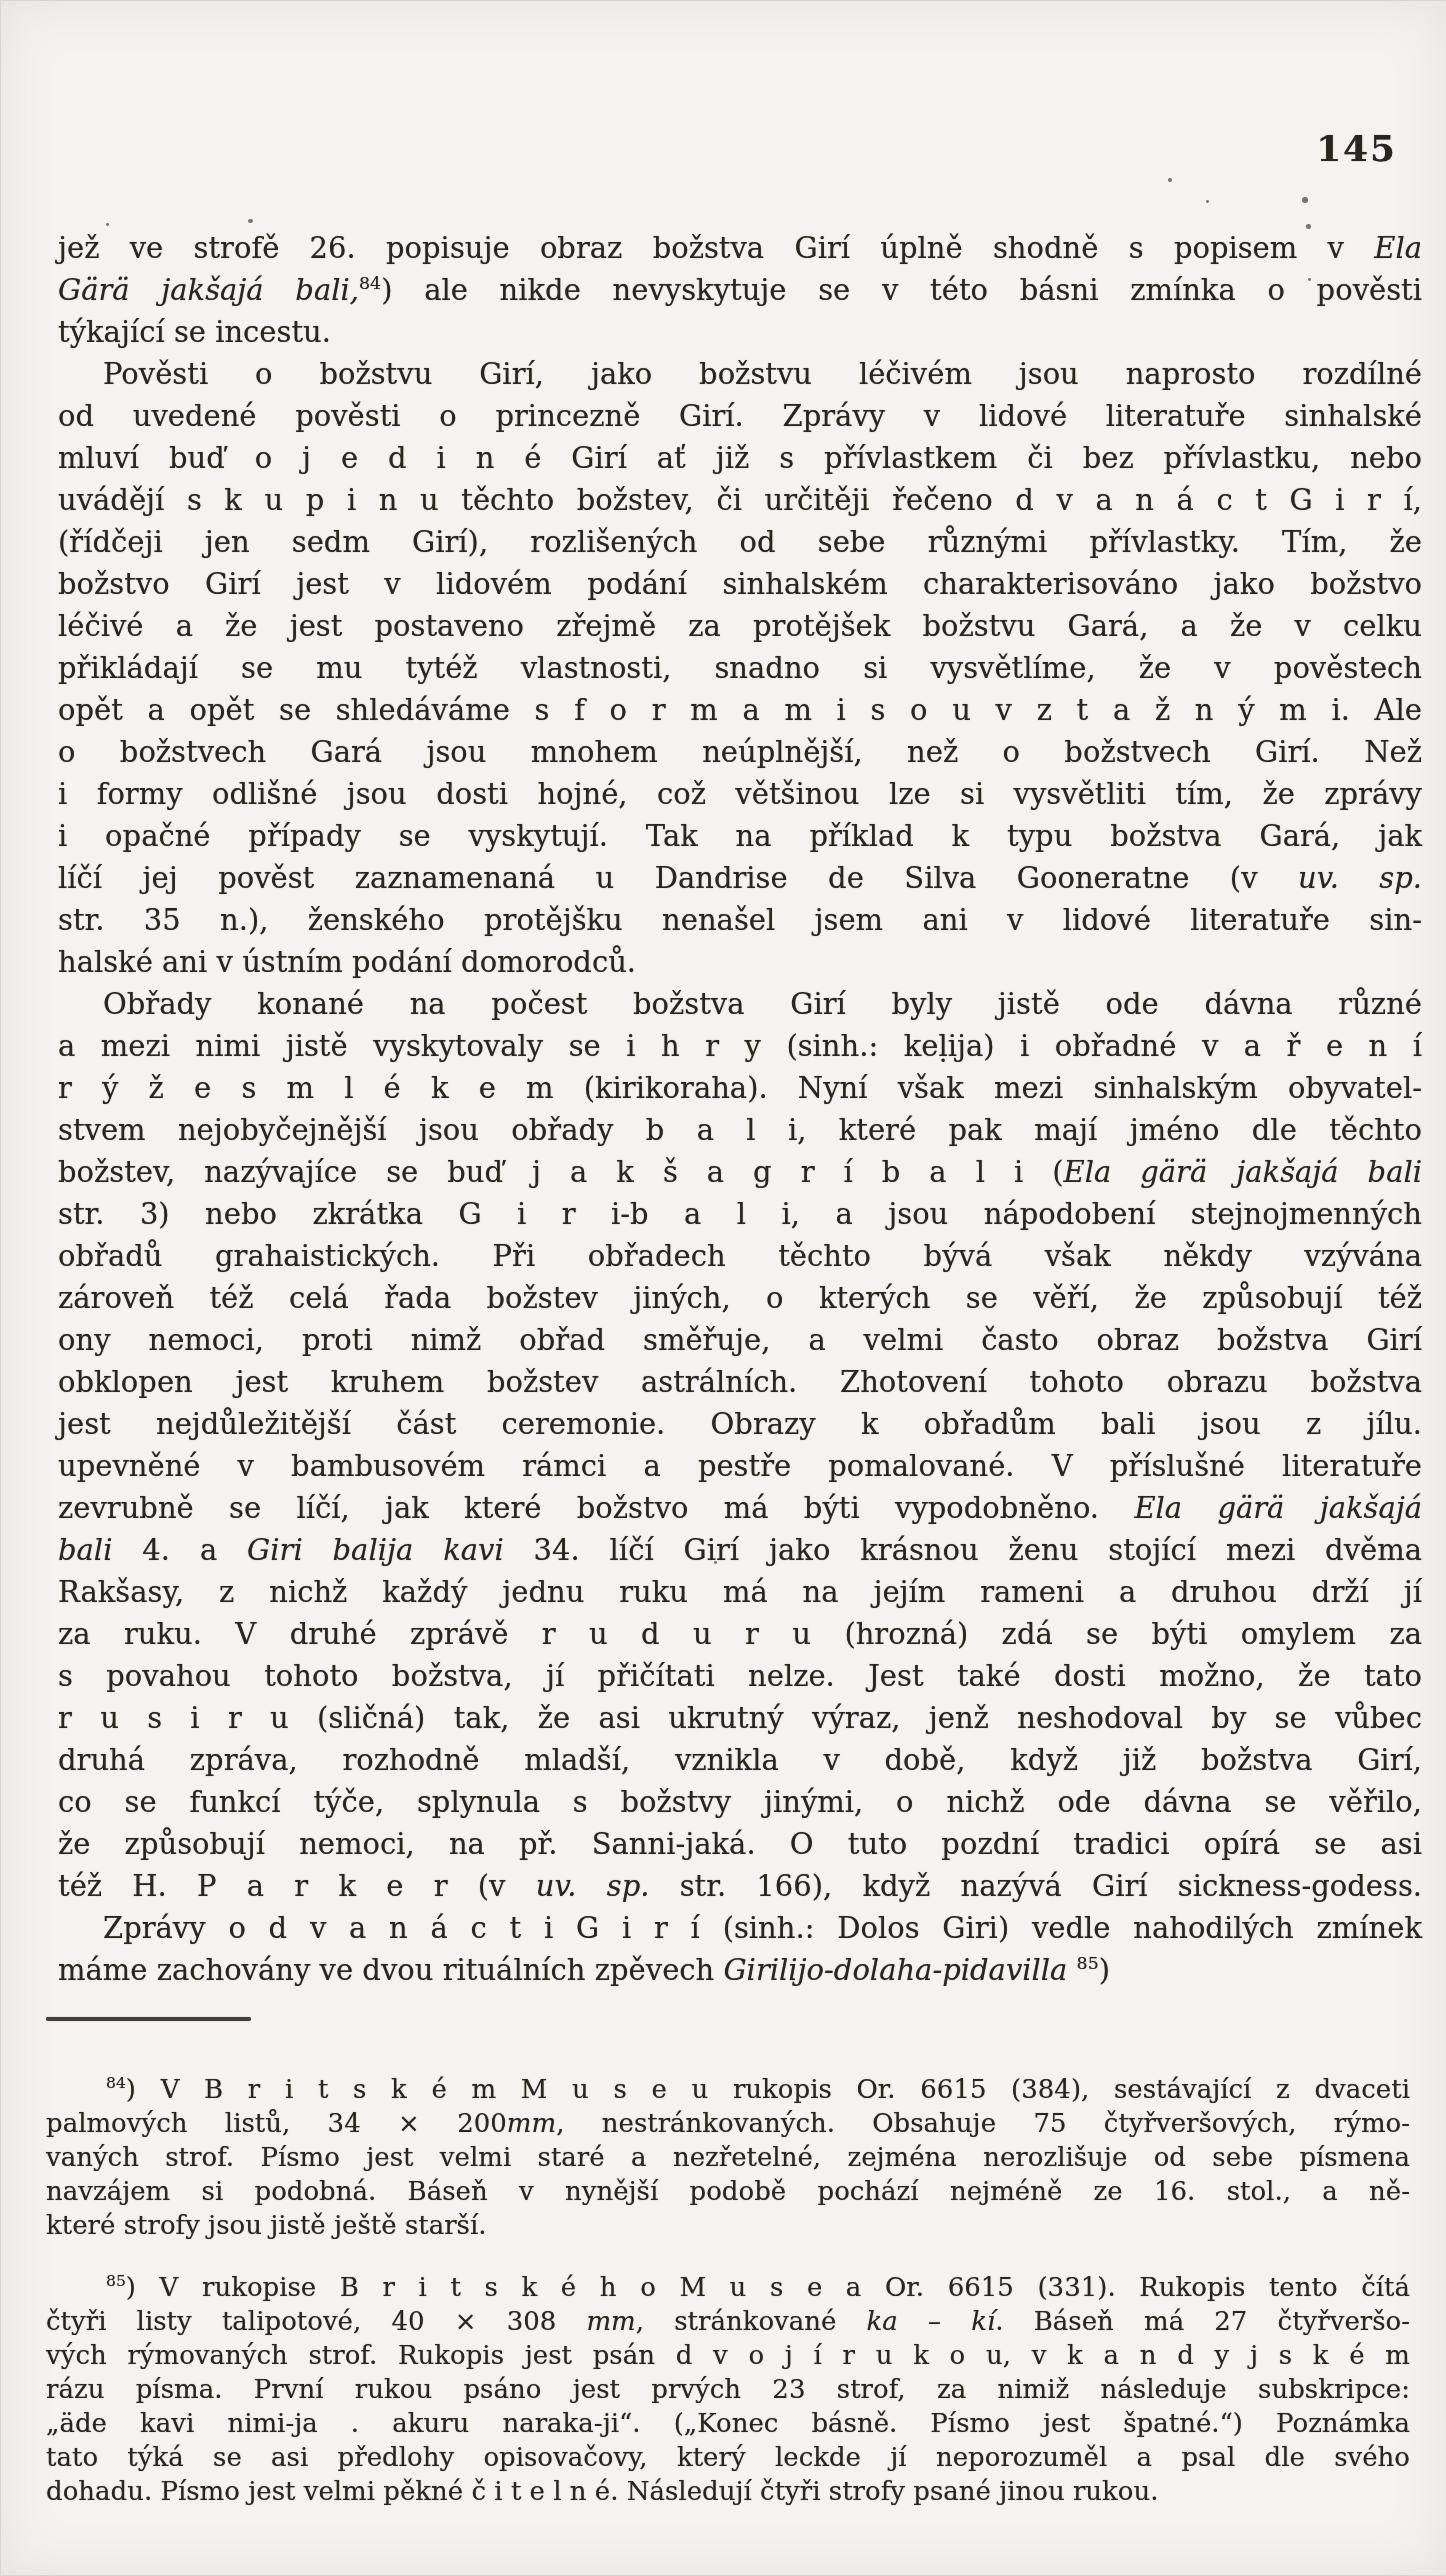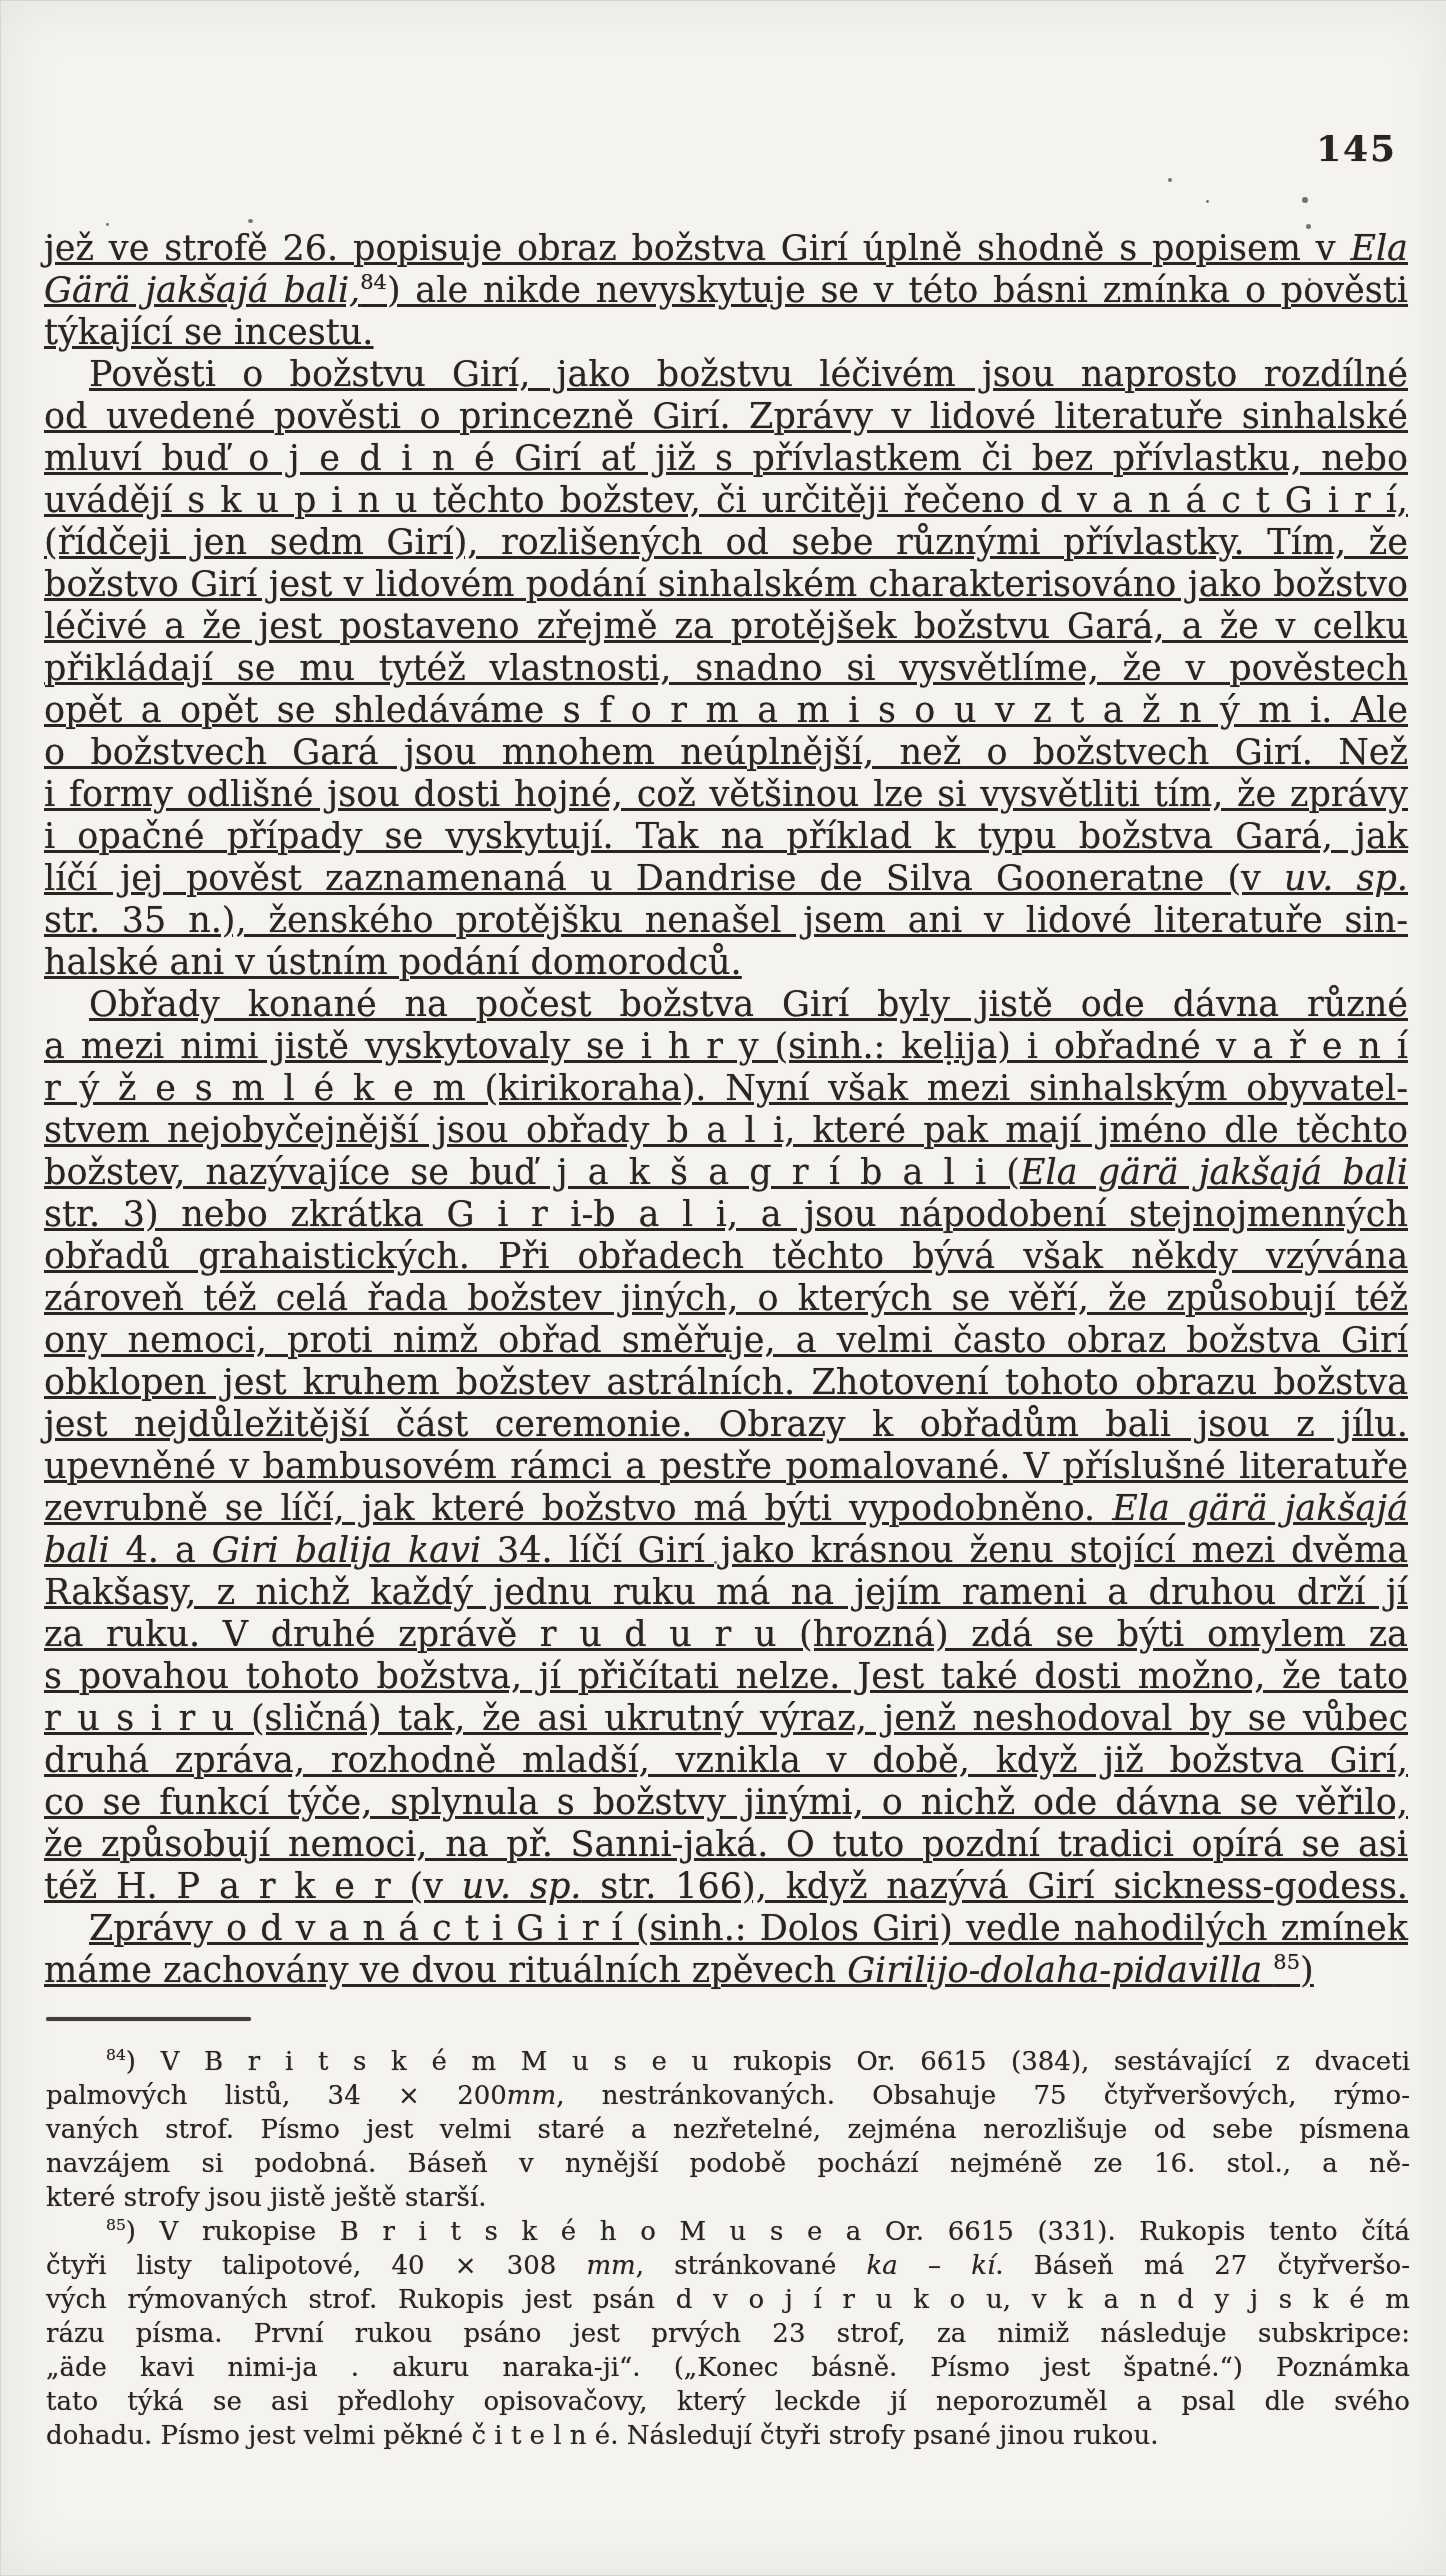--- a/index.html
+++ b/index.html
@@ -14,35 +14,35 @@
     box-shadow:inset 0 0 56px rgba(120,115,100,0.12);
     border:0.9px solid #d6d5d1;
     box-sizing:border-box;
   }
   .pagenum{
     position:absolute;top:126px;right:49px;
     font-size:36px;font-weight:bold;letter-spacing:1.9px;
     text-shadow:0 0 0.9px rgba(30,28,22,.6);
   }
   .bodycol{
-    position:absolute;left:43px;top:226px;width:1364px;
-    font-size:35px;line-height:42px;text-decoration:underline;
+    position:absolute;left:57px;top:226px;width:1364px;
+    font-size:29px;line-height:42px;
   }
   .fncol{
     position:absolute;left:45px;top:2043px;width:1364px;
     font-size:26px;line-height:34px;
   }
   .bline{
     text-align:justify;text-align-last:justify;
     white-space:normal;
     text-shadow:0 0 0.9px rgba(35,32,26,.55);
   }
   .bline.end{text-align-last:left;}
   .bline.indent{text-indent:45px;}
-  .fncol .bline.indent{text-indent:60px;}
+  .fncol .bline.indent{text-indent:60px;margin-top:28px;}
   .n{font-style:normal;}
   .i{font-style:italic;}
   .sup{vertical-align:super;font-size:0.6em;line-height:0;}
   .rule{
     position:absolute;left:45px;top:2016px;width:205px;height:3.8px;
     background:#43403a;border-radius:1.9px;
     box-shadow:0 0 0.9px rgba(35,32,26,.6);
   }
   .speck{
     position:absolute;border-radius:50%;

